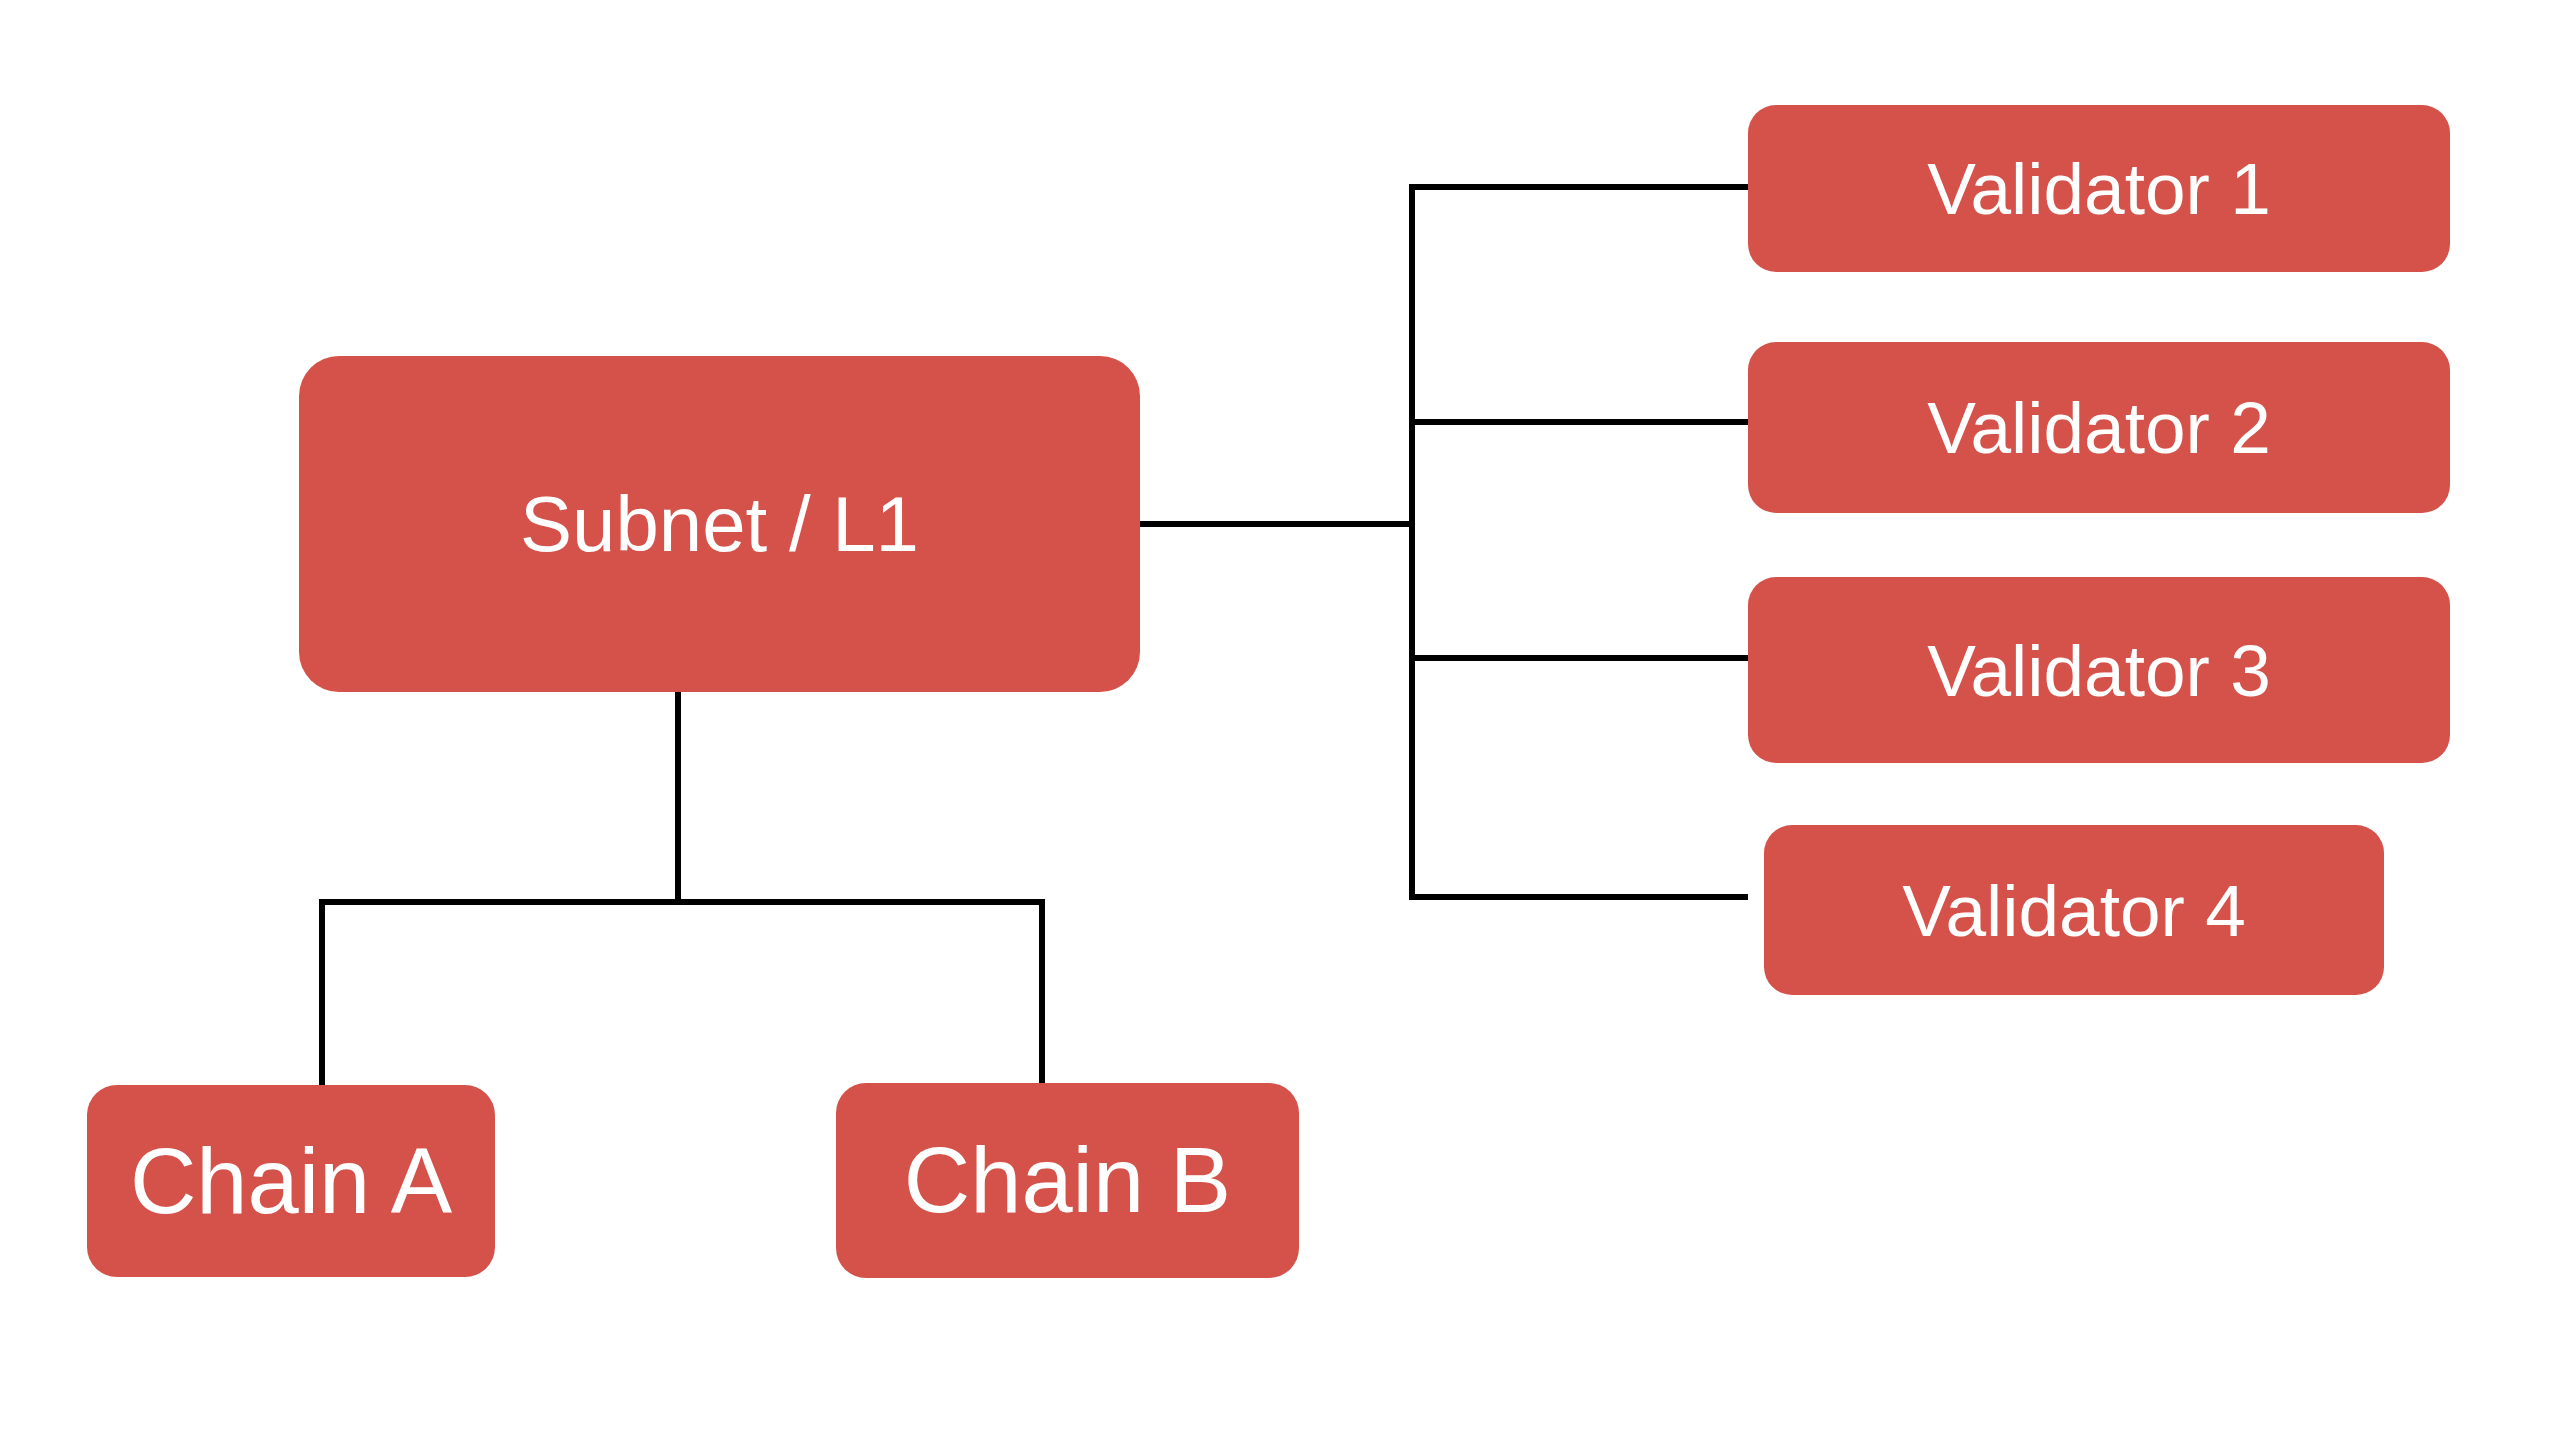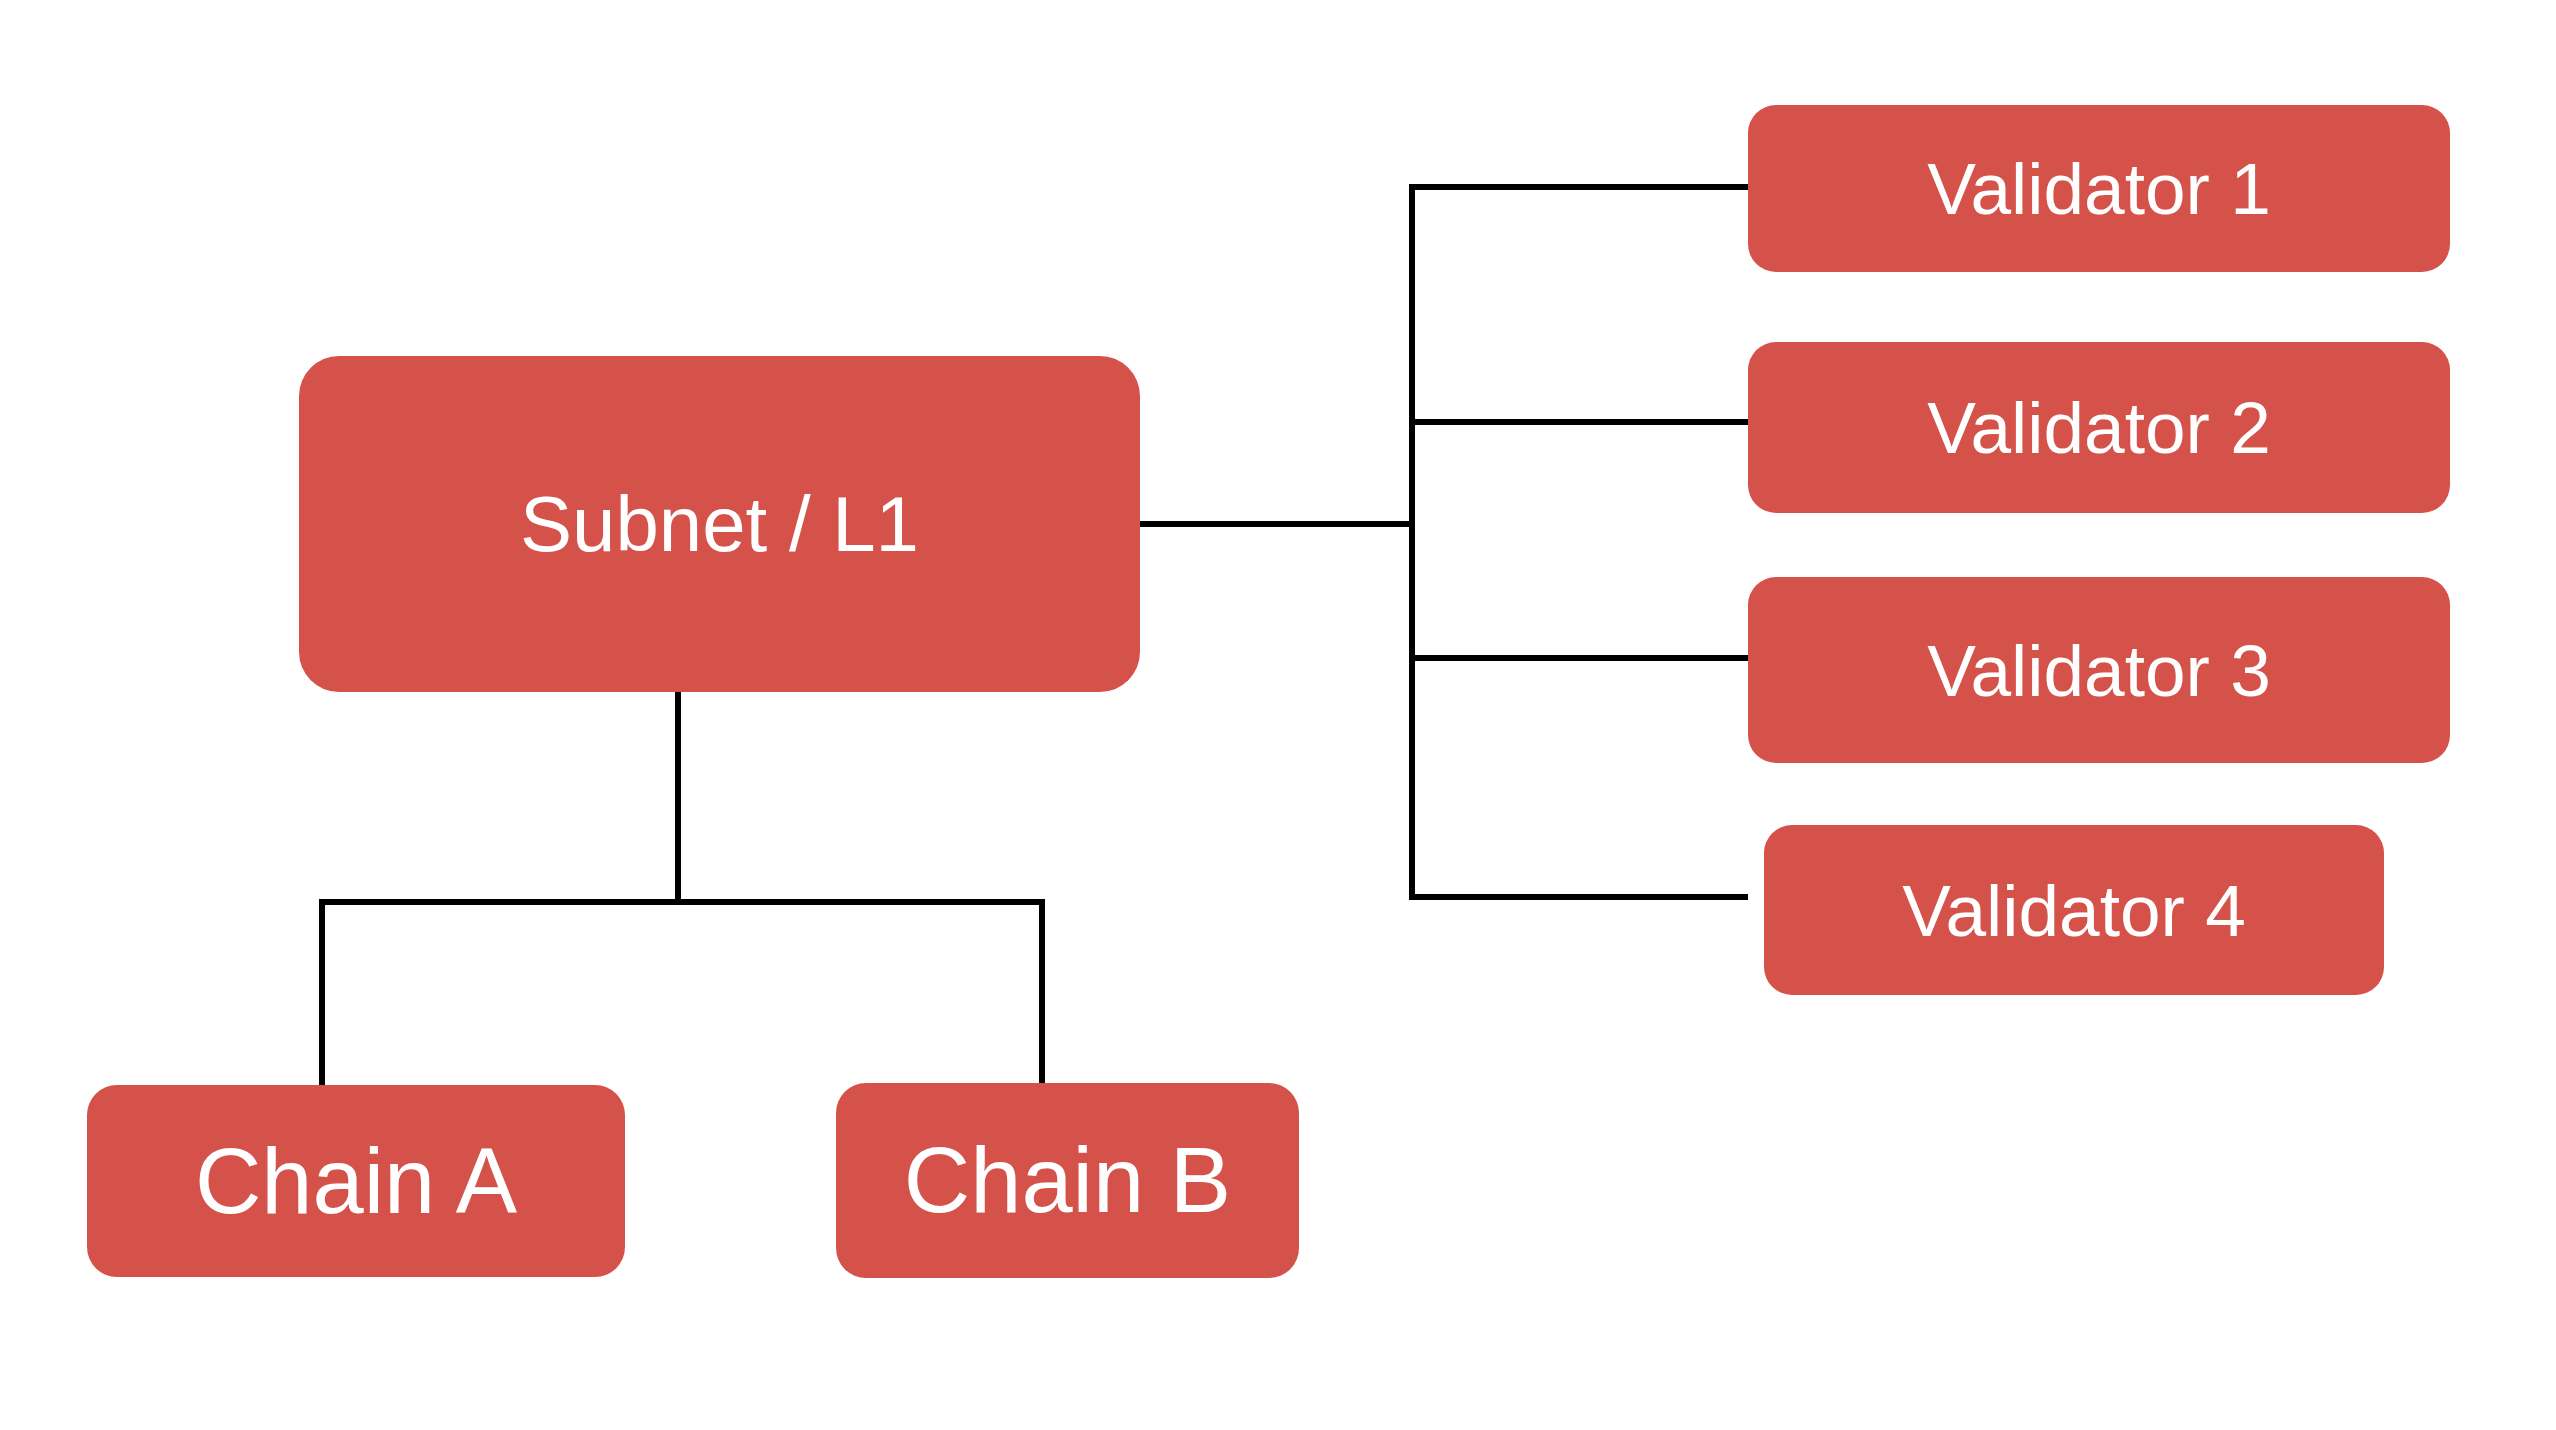--- a/index.html
+++ b/index.html
@@ -26,21 +26,21 @@
     text-align: center;
     box-sizing: border-box;
   }
   .line {
     position: absolute;
     background: var(--line-color, #000000);
   }
 
   
   #node-subnet      { left: 299px;  top: 356px;  width: 841px; height: 336px; border-radius: 40px; font-size: 78px; }
-  #node-chain-a     { left: 87px;   top: 1085px; width: 538px; height: 192px; border-radius: 30px; font-size: 92px; text-align: right; }
+  #node-chain-a     { left: 87px;   top: 1085px; width: 408px; height: 192px; border-radius: 30px; font-size: 92px; text-align: right; }
   #node-chain-b     { left: 812px;  top: 1083px; width: 463px; height: 195px; border-radius: 30px; font-size: 92px; margin-left: 24px; }
   #node-validator-1 { left: 1748px; top: 105px;  width: 702px; height: 167px; border-radius: 28px; font-size: 73px; }
   #node-validator-2 { left: 1748px; top: 342px;  width: 702px; height: 171px; border-radius: 28px; font-size: 73px; text-align: right; }
   #node-validator-3 { left: 1748px; top: 577px;  width: 702px; height: 186px; border-radius: 28px; font-size: 73px; }
   #node-validator-4 { left: 1764px; top: 813px;  width: 620px; height: 170px; border-radius: 28px; font-size: 73px; margin-top: 12px; }
 
   
   #ln-subnet-trunk  { left: 1056px; top: 521px; width: 359px; height: 6px; }
   #ln-trunk         { left: 1409px; top: 184px; width: 6px;   height: 716px; }
   #ln-v1            { left: 1412px; top: 184px; width: 336px; height: 6px; }

